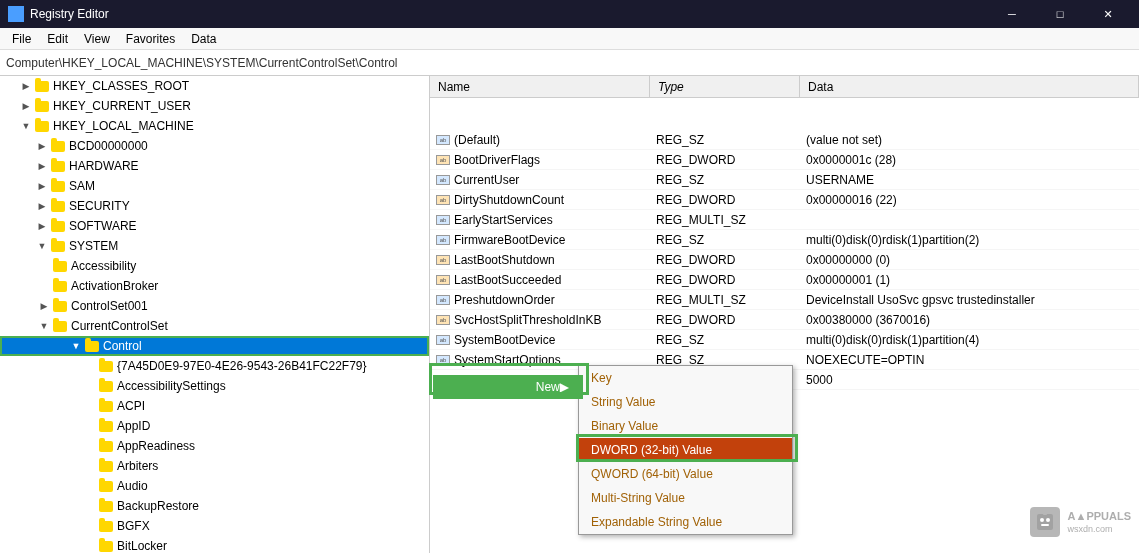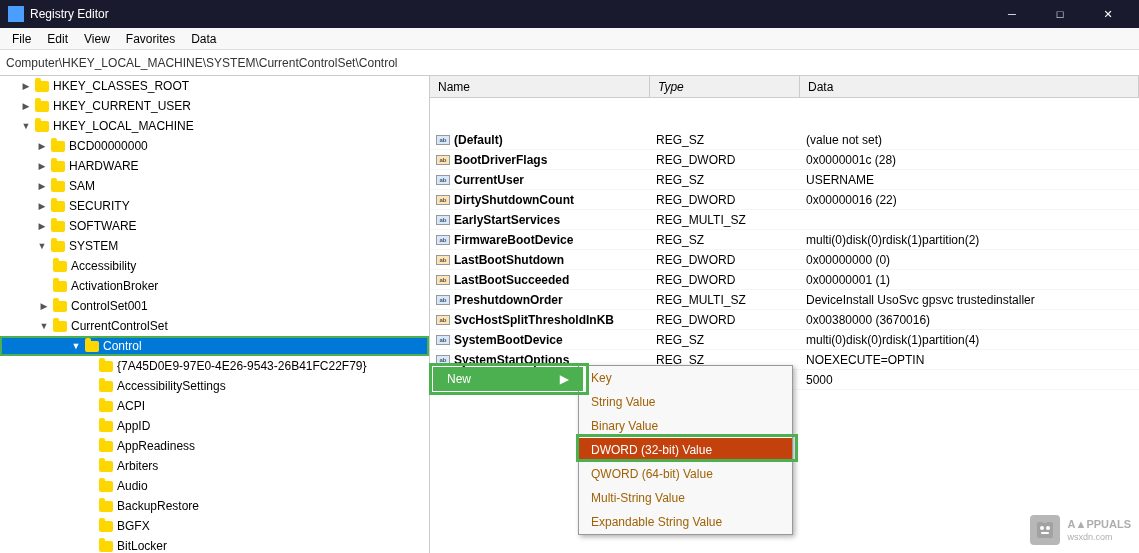--- a/index.html
+++ b/index.html
@@ -206,21 +206,21 @@
       cursor: pointer;
     }
 
     .data-cell {
       font-size: 12px;
       padding: 0 6px;
       overflow: hidden;
       text-overflow: ellipsis;
       white-space: nowrap;
     }
-    .dc-name { width: 220px; display: flex; align-items: center; gap: 4px; font-weight: bold; }
+    .dc-name { width: 220px; display: flex; align-items: center; gap: 4px; }
     .dc-type { width: 150px; }
     .dc-data { flex: 1; }
 
     .reg-icon {
       width: 14px;
       height: 10px;
       background: #e8e8e8;
       border: 1px solid #999;
       display: flex;
       align-items: center;
@@ -255,21 +255,21 @@
     .submenu-item.active { background: #c2410c; color: #fff; }
 
     
     ::-webkit-scrollbar { width: 8px; }
     ::-webkit-scrollbar-track { background: #f1f1f1; }
     ::-webkit-scrollbar-thumb { background: #aaa; border-radius: 4px; }
 
     
     .appuals-watermark {
       position: absolute;
-      bottom: 8px;
+      bottom: 16px;
       right: 8px;
       display: flex;
       align-items: center;
       gap: 8px;
       opacity: 0.6;
       margin-top: 48px;
     }
     .appuals-robot {
       width: 30px;
       height: 30px;
@@ -636,30 +636,30 @@
         </div>
         <div class="data-cell dc-type">REG_SZ</div>
         <div class="data-cell dc-data">5000</div>
       </div>
 
     </div>
   </div>
 
   <div style="
     position: absolute;
-    top: 291px;
+    top: 299px;
     left: 433px;
     background: #4caf50;
     border: 2px solid #4caf50;
     width: 150px;
     height: 24px;
     display: flex;
     align-items: center;
     padding: 0 12px;
-    justify-content: space-between;
+    justify-content: flex-end;
     z-index: 105;
     color: #fff;
     font-size: 12px;
   ">
     <span>New</span>
     <span>▶</span>
   </div>
 
   <div style="
     position: absolute;

